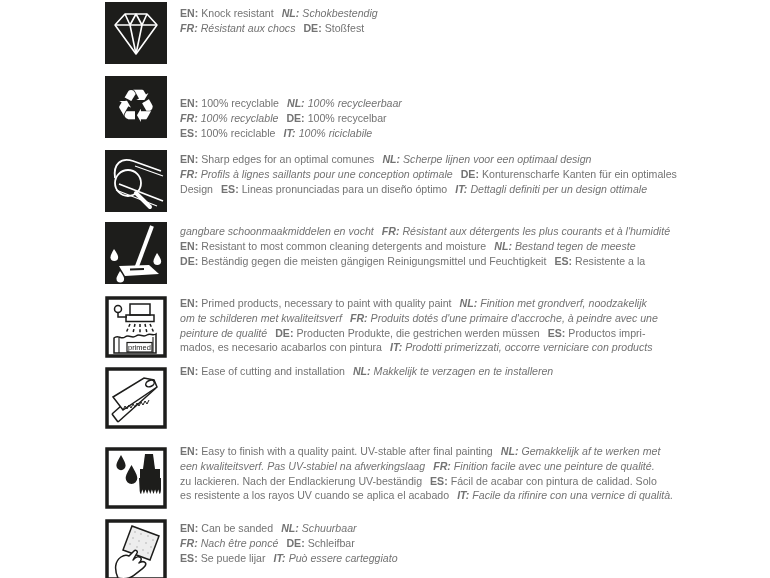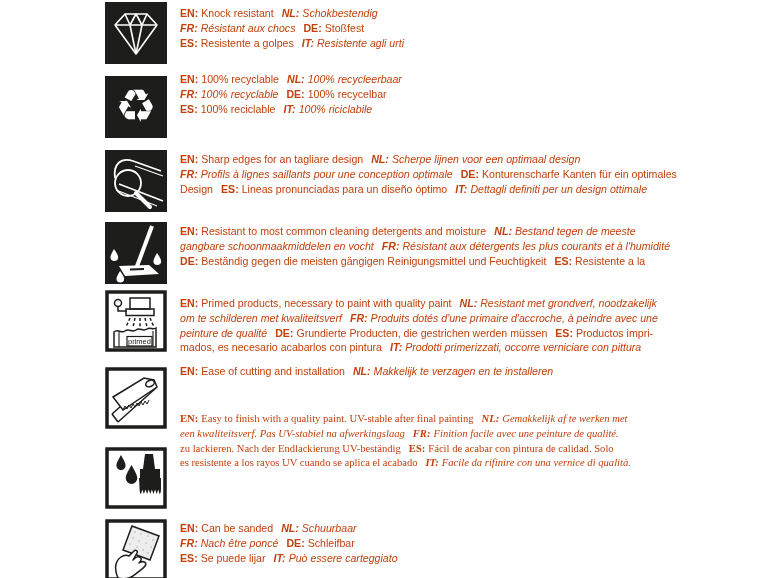--- a/index.html
+++ b/index.html
@@ -1,18 +1,18 @@
 <!DOCTYPE html>
 <html><head>
 <meta charset="utf-8">
 <style>
   html,body{margin:0;padding:0;background:#ffffff;}
   .page{
     position:relative;width:770px;height:578px;background:#ffffff;overflow:hidden;
-    font-family:"Liberation Sans",sans-serif;color:#c2410c;
+    font-family:"Liberation Sans",sans-serif;color:#737373;
   }
   .icon-box{position:absolute;left:105px;width:62px;height:62px;}
   .icon-box svg{display:block;width:62px;height:62px;}
   .text-col{position:absolute;left:180px;width:560px;}
   .text-line{font-size:10.6px;line-height:14.8px;white-space:nowrap;letter-spacing:0;}
   .seg{margin-right:8px;}
   .seg:last-child{margin-right:0;}
   .lang-label{font-weight:bold;margin-right:3px;}
   .lang-label::after{content:":";}
   .it{font-style:italic;}
@@ -29,91 +29,90 @@
             <polygon points="20,12 42,12 52,23 31,52 10,23"></polygon>
             <line x1="10" y1="23" x2="52" y2="23"></line>
             <polyline points="20,12 25,23 31,12 37,23 42,12"></polyline>
             <polyline points="25,23 31,52 37,23"></polyline>
           </g>
         </svg>
       </div>
       <div class="text-col" style="top: 6px;">
         <div class="text-line"><span class="seg"><span class="lang-label">EN</span><span class="">Knock resistant</span></span><span class="seg"><span class="lang-label it">NL</span><span class="it">Schokbestendig</span></span></div>
         <div class="text-line"><span class="seg"><span class="lang-label it">FR</span><span class="it">Résistant aux chocs</span></span><span class="seg"><span class="lang-label">DE</span><span class="">Stoßfest</span></span></div>
-        <div class="text-line"><span class="seg"><span class="lang-label">ES</span><span class="">Resistente a golpes</span></span><span class="seg"><span class="lang-label it">IT</span><span class="it">Resistente agli urti</span></span></div>
       </div>
       <div class="icon-box solid" style="top: 76px;">
         <svg viewBox="0 0 62 62">
           <rect width="62" height="62" fill="#1d1d1b"></rect>
           <text x="31" y="46" text-anchor="middle" font-size="46" fill="#ffffff" font-family="DejaVu Sans, sans-serif">♻</text>
         </svg>
       </div>
-      <div class="text-col" style="top: 72px;">
+      <div class="text-col" style="top: 96px;">
         <div class="text-line"><span class="seg"><span class="lang-label">EN</span><span class="">100% recyclable</span></span><span class="seg"><span class="lang-label it">NL</span><span class="it">100% recycleerbaar</span></span></div>
         <div class="text-line"><span class="seg"><span class="lang-label it">FR</span><span class="it">100% recyclable</span></span><span class="seg"><span class="lang-label">DE</span><span class="">100% recycelbar</span></span></div>
         <div class="text-line"><span class="seg"><span class="lang-label">ES</span><span class="">100% reciclable</span></span><span class="seg"><span class="lang-label it">IT</span><span class="it">100% riciclabile</span></span></div>
       </div>
       <div class="icon-box solid" style="top: 150px;">
         <svg viewBox="0 0 62 62">
           <rect width="62" height="62" fill="#1d1d1b"></rect>
           <g fill="none" stroke="#fff" stroke-width="1.8">
             <path d="M10,28 C8,14 16,7 28,11 L56,21"></path>
             <path d="M30,16 L58,26" stroke-width="1.1"></path>
             <path d="M14,34 L58,51"></path>
             <path d="M11,40 L52,56" stroke-width="1.1"></path>
             <circle cx="23" cy="33" r="13"></circle>
             <path d="M31,43 L45,57" stroke-width="4" stroke-linecap="round"></path>
           </g>
         </svg>
       </div>
       <div class="text-col" style="top: 152px;">
-        <div class="text-line"><span class="seg"><span class="lang-label">EN</span><span class="">Sharp edges for an tagliare design</span></span><span class="seg"><span class="lang-label it">NL</span><span class="it">Scherpe lijnen voor een optimaal design</span></span></div>
+        <div class="text-line"><span class="seg"><span class="lang-label">EN</span><span class="">Sharp edges for an optimal comunes</span></span><span class="seg"><span class="lang-label it">NL</span><span class="it">Scherpe lijnen voor een optimaal design</span></span></div>
         <div class="text-line"><span class="seg"><span class="lang-label it">FR</span><span class="it">Profils à lignes saillants pour une conception optimale</span></span><span class="seg"><span class="lang-label">DE</span><span class="">Konturenscharfe Kanten für ein optimales</span></span></div>
         <div class="text-line"><span class="seg"><span class="">Design</span></span><span class="seg"><span class="lang-label">ES</span><span class="">Lineas pronunciadas para un diseño óptimo</span></span><span class="seg"><span class="lang-label it">IT</span><span class="it">Dettagli definiti per un design ottimale</span></span></div>
       </div>
       <div class="icon-box solid" style="top: 222px;">
         <svg viewBox="0 0 62 62">
           <rect width="62" height="62" fill="#1d1d1b"></rect>
           <g fill="#fff">
             <path d="M9,27 c-2.5,4.5 -3.5,6.5 -3.5,8.2 a3.8,3.8 0 0 0 7.6,0 c0,-1.7 -1,-3.7 -4.1,-8.2z"></path>
             <path d="M52,31 c-2.5,4.5 -3.5,6.5 -3.5,8.2 a3.8,3.8 0 0 0 7.6,0 c0,-1.7 -1,-3.7 -4.1,-8.2z"></path>
             <path d="M15,49 c-2.5,4.5 -3.5,6 -3.5,7.7 a3.8,3.8 0 0 0 7.6,0 c0,-1.7 -1,-3.2 -4.1,-7.7z"></path>
             <polygon points="14,44 44,43 54,52 20,54"></polygon>
           </g>
           <line x1="47" y1="4" x2="31" y2="47" stroke="#fff" stroke-width="4"></line>
           <line x1="25" y1="47.5" x2="39" y2="47" stroke="#1d1d1b" stroke-width="2"></line>
         </svg>
       </div>
       <div class="text-col" style="top: 224px;">
+        <div class="text-line"><span class="seg"><span class="it">gangbare schoonmaakmiddelen en vocht</span></span><span class="seg"><span class="lang-label it">FR</span><span class="it">Résistant aux détergents les plus courants et à l'humidité</span></span></div>
         <div class="text-line"><span class="seg"><span class="lang-label">EN</span><span class="">Resistant to most common cleaning detergents and moisture</span></span><span class="seg"><span class="lang-label it">NL</span><span class="it">Bestand tegen de meeste</span></span></div>
-        <div class="text-line"><span class="seg"><span class="it">gangbare schoonmaakmiddelen en vocht</span></span><span class="seg"><span class="lang-label it">FR</span><span class="it">Résistant aux détergents les plus courants et à l'humidité</span></span></div>
         <div class="text-line"><span class="seg"><span class="lang-label">DE</span><span class="">Beständig gegen die meisten gängigen Reinigungsmittel und Feuchtigkeit</span></span><span class="seg"><span class="lang-label">ES</span><span class="">Resistente a la</span></span></div>
       </div>
-      <div class="icon-box outline" style="top: 290px;">
+      <div class="icon-box outline" style="top: 296px;">
         <svg viewBox="0 0 62 62">
           <rect x="2" y="2" width="58" height="58" fill="#fff" stroke="#1d1d1b" stroke-width="3.5"></rect>
           <g fill="none" stroke="#1d1d1b" stroke-width="1.5">
             <circle cx="13" cy="13" r="3.5"></circle>
             <path d="M13,16.5 V21 H22"></path>
             <rect x="25" y="8" width="20" height="11"></rect>
             <rect x="21" y="19" width="28" height="6.5"></rect>
             <path d="M25,28 L21,37 M30,28 L28,37 M35,28 L35,37 M40,28 L42,37 M45,28 L49,37" stroke-dasharray="3 2.2"></path>
             <path d="M9,42 c4,-4 7,2 11,-1 c4,-3 7,2 11,-1 c4,-3 7,2 11,-1 c3,-2 6,1 9,-1 V57 H9 Z" fill="#fff"></path>
             <line x1="14" y1="42" x2="14" y2="57" stroke-width="1.1"></line>
             <line x1="48" y1="41" x2="48" y2="57" stroke-width="1.1"></line>
           </g>
           <rect x="22" y="46.5" width="25" height="9.5" fill="#fff" stroke="#1d1d1b" stroke-width="1.2"></rect>
           <text x="34.5" y="54" text-anchor="middle" font-size="7.5" fill="#1d1d1b">primed</text>
         </svg>
       </div>
       <div class="text-col" style="top: 296px;">
-        <div class="text-line"><span class="seg"><span class="lang-label">EN</span><span class="">Primed products, necessary to paint with quality paint</span></span><span class="seg"><span class="lang-label it">NL</span><span class="it">Resistant met grondverf, noodzakelijk</span></span></div>
+        <div class="text-line"><span class="seg"><span class="lang-label">EN</span><span class="">Primed products, necessary to paint with quality paint</span></span><span class="seg"><span class="lang-label it">NL</span><span class="it">Finition met grondverf, noodzakelijk</span></span></div>
         <div class="text-line"><span class="seg"><span class="it">om te schilderen met kwaliteitsverf</span></span><span class="seg"><span class="lang-label it">FR</span><span class="it">Produits dotés d'une primaire d'accroche, à peindre avec une</span></span></div>
-        <div class="text-line"><span class="seg"><span class="it">peinture de qualité</span></span><span class="seg"><span class="lang-label">DE</span><span class="">Grundierte Producten, die gestrichen werden müssen</span></span><span class="seg"><span class="lang-label">ES</span><span class="">Productos impri-</span></span></div>
-        <div class="text-line"><span class="seg"><span class="">mados, es necesario acabarlos con pintura</span></span><span class="seg"><span class="lang-label it">IT</span><span class="it">Prodotti primerizzati, occorre verniciare con pittura</span></span></div>
+        <div class="text-line"><span class="seg"><span class="it">peinture de qualité</span></span><span class="seg"><span class="lang-label">DE</span><span class="">Producten Produkte, die gestrichen werden müssen</span></span><span class="seg"><span class="lang-label">ES</span><span class="">Productos impri-</span></span></div>
+        <div class="text-line"><span class="seg"><span class="">mados, es necesario acabarlos con pintura</span></span><span class="seg"><span class="lang-label it">IT</span><span class="it">Prodotti primerizzati, occorre verniciare con products</span></span></div>
       </div>
       <div class="icon-box outline" style="top: 367px;">
         <svg viewBox="0 0 62 62">
           <rect x="2" y="2" width="58" height="58" fill="#fff" stroke="#1d1d1b" stroke-width="3.5"></rect>
           <g fill="none" stroke="#1d1d1b" stroke-width="1.5">
             <path d="M7,47 L43,15"></path>
             <path d="M13,55 L51,21"></path>
             <path d="M7,47 L13,55"></path>
             <path d="M8,30 L39,11 L49,13 L52,20 L18,43 Z" fill="#fff"></path>
             <path d="M18,43 l2,-4 2,3 2,-4 2,3 2,-4 2,3 2,-4 2,3 2,-4 2,3 2,-4 2,3 2,-4" stroke-width="1"></path>
@@ -129,21 +128,21 @@
           <rect x="2" y="2" width="58" height="58" fill="#fff" stroke="#1d1d1b" stroke-width="3.5"></rect>
           <g fill="#1d1d1b">
             <path d="M16,8 c-3.2,5.8 -4.6,8.2 -4.6,10.6 a4.6,4.6 0 0 0 9.2,0 c0,-2.4 -1.4,-4.8 -4.6,-10.6z"></path>
             <path d="M26.5,18 c-4,7.2 -5.8,10.2 -5.8,13.2 a5.8,5.8 0 0 0 11.6,0 c0,-3 -1.8,-6 -5.8,-13.2z"></path>
             <path d="M40,7 h8 l2,15 h-12 z"></path>
             <rect x="35" y="22" width="20" height="9"></rect>
             <path d="M34,31 h22 v11 c0,2 -0.5,5 -1.5,5 l-1.2,-4.5 -1.6,4.5 -1.6,-4.5 -1.6,4.5 -1.6,-4.5 -1.6,4.5 -1.6,-4.5 -1.6,4.5 -1.6,-4.5 -1.6,4.5 -1.6,-4.5 -1.2,4.5 c-1,0 -1.5,-3 -1.5,-5 z"></path>
           </g>
         </svg>
       </div>
-      <div class="text-col" style="top: 412px; font-family: Liberation Serif, serif;">
+      <div class="text-col" style="top: 444px;">
         <div class="text-line"><span class="seg"><span class="lang-label">EN</span><span class="">Easy to finish with a quality paint. UV-stable after final painting</span></span><span class="seg"><span class="lang-label it">NL</span><span class="it">Gemakkelijk af te werken met</span></span></div>
         <div class="text-line"><span class="seg"><span class="it">een kwaliteitsverf. Pas UV-stabiel na afwerkingslaag</span></span><span class="seg"><span class="lang-label it">FR</span><span class="it">Finition facile avec une peinture de qualité.</span></span></div>
         <div class="text-line"><span class="seg"><span class="">zu lackieren. Nach der Endlackierung UV-beständig</span></span><span class="seg"><span class="lang-label">ES</span><span class="">Fácil de acabar con pintura de calidad. Solo</span></span></div>
         <div class="text-line"><span class="seg"><span class="">es resistente a los rayos UV cuando se aplica el acabado</span></span><span class="seg"><span class="lang-label it">IT</span><span class="it">Facile da rifinire con una vernice di qualità.</span></span></div>
       </div>
       <div class="icon-box outline" style="top: 519px;">
         <svg viewBox="0 0 62 62">
           <rect x="2" y="2" width="58" height="58" fill="#fff" stroke="#1d1d1b" stroke-width="3.5"></rect>
           <g stroke="#1d1d1b" stroke-width="1.5">
             <polygon points="27,7 54,17 45,41 18,31" fill="#ededed"></polygon>

